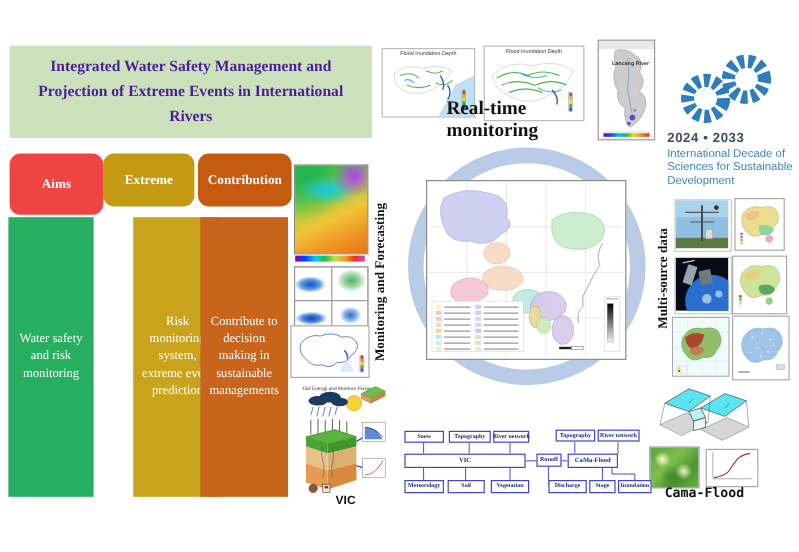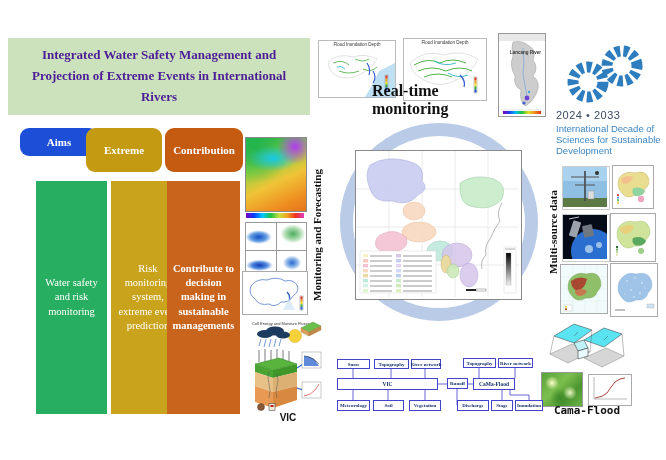--- a/index.html
+++ b/index.html
@@ -11,26 +11,26 @@
   #title-box{left:8px;top:38px;width:302px;height:77px;background:#cbe2bd;
              display:flex;align-items:center;justify-content:center;}
   #title-box .t{font-weight:bold;font-size:13px;line-height:1.6;color:#4c1d95;
                 text-align:center;padding:0 14px;}
 
   
   .col-head{border-radius:9px;color:#fff;font-weight:bold;font-size:11px;
             display:flex;align-items:center;justify-content:center;}
   .col-body{color:#fff;font-size:10.5px;line-height:1.35;text-align:center;
             display:flex;align-items:center;justify-content:center;padding:0 5px;box-sizing:border-box;}
-  #aims-head{left:20px;top:128px;width:78px;height:28px;background:#1d4ed8;}
+  #aims-head{left:8px;top:128px;width:78px;height:51px;background:#ef4444;}
   #outputs-head{left:86px;top:128px;width:76px;height:44px;background:#c49a12;}
   #contrib-head{left:165px;top:128px;width:78px;height:44px;background:#c55a11;}
-  #aims-body{left:7px;top:181px;width:71px;height:233px;background:#27ae60;margin-left:29px;}
+  #aims-body{left:7px;top:181px;width:71px;height:233px;background:#27ae60;}
   #outputs-body{left:87px;top:181px;width:74px;height:233px;background:#c9a31b;margin-left:24px;}
-  #contrib-body{left:167px;top:181px;width:73px;height:233px;background:#c9641d;font-weight:bold;}
+  #contrib-body{left:167px;top:181px;width:73px;height:233px;background:#c9641d;}
 
   
   .imgbox{border:1px solid #aaa;box-sizing:border-box;background:#fff;overflow:hidden;}
   #dem-map{left:245px;top:137px;width:60px;height:73px;border:1px solid #888;
     background:
       radial-gradient(circle at 82% 12%, #b03cf0 0%, rgba(176,60,240,0) 22%),
       radial-gradient(ellipse 60% 25% at 45% 28%, #17c8e8 0%, rgba(23,200,232,0) 70%),
       radial-gradient(circle at 15% 12%, #23b44d 0%, rgba(35,180,77,0) 45%),
       linear-gradient(155deg, #2fb84f 8%, #8fd13f 34%, #f0c437 58%, #ee8d20 84%, #e4731c 100%);}
   #dem-cbar{left:246px;top:213px;width:58px;height:5px;
@@ -63,21 +63,21 @@
   #rt-map1{left:318px;top:40px;width:78px;height:58px;border:1px solid #bbb;}
   #rt-map2{left:403px;top:38px;width:84px;height:63px;border:1px solid #bbb;}
   #rt-map3{left:498px;top:33px;width:48px;height:84px;border:1px solid #999;}
   .rt-title{position:absolute;left:0;right:0;top:1px;text-align:center;font-size:4.5px;
             color:#333;font-family:"Liberation Sans",sans-serif;}
   #rt-label{left:372px;top:82px;width:130px;text-align:left;font-weight:bold;
             font-size:16px;color:#111;}
 
   
   #decade-years{left:556px;top:109px;width:110px;font-family:"Liberation Sans",sans-serif;
-                font-weight:normal;font-size:11px;color:#3d4d63;letter-spacing:.5px;}
+                font-weight:bold;font-size:11px;color:#3d4d63;letter-spacing:.5px;}
   #decade-desc{left:556px;top:123px;width:106px;font-family:"Liberation Sans",sans-serif;
                font-size:9.5px;line-height:1.18;color:#3c85c2;}
 
   
   #station-photo{left:562px;top:166px;width:46px;height:42px;border:1px solid #ccc;}
   #ms-map1{left:612px;top:165px;width:42px;height:44px;}
   #sat-photo{left:562px;top:214px;width:46px;height:46px;border:1px solid #ccc;}
   #ms-map2{left:610px;top:213px;width:46px;height:49px;}
   #ms-map3{left:560px;top:264px;width:48px;height:50px;}
   #ms-map4{left:610px;top:263px;width:48px;height:54px;}

